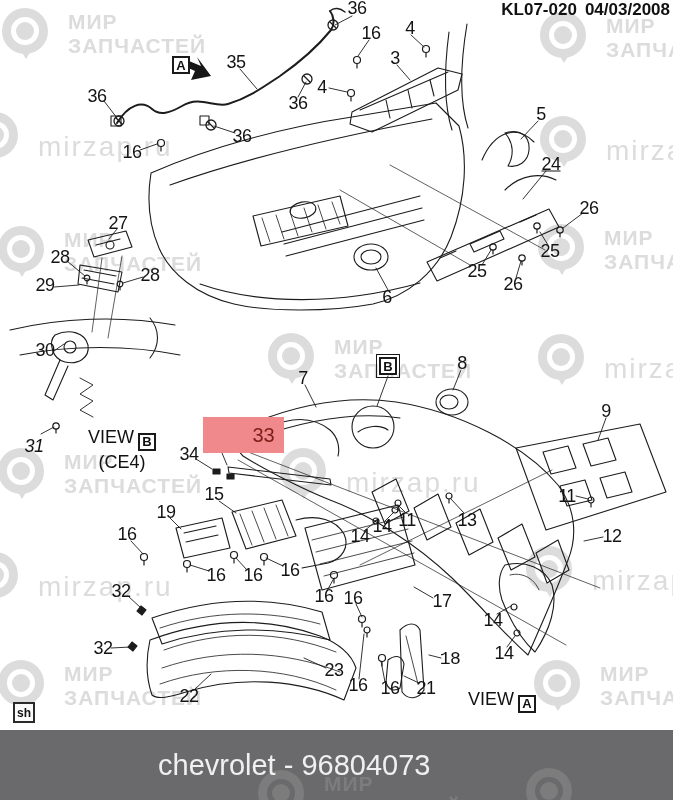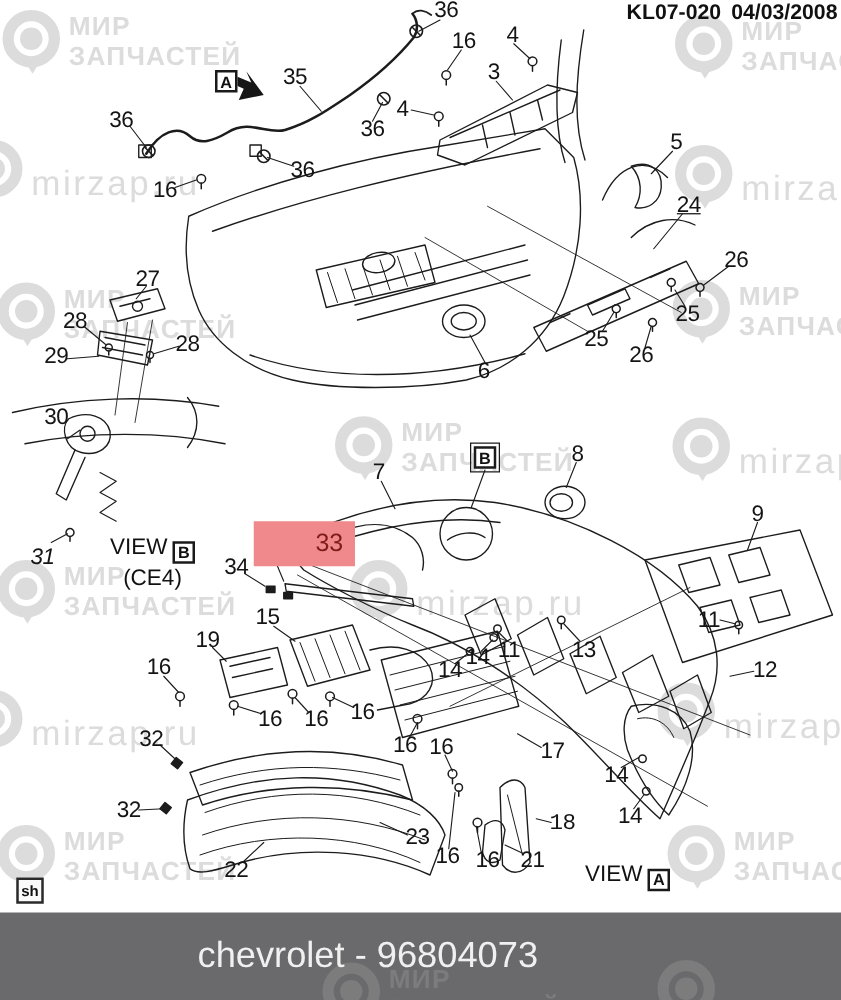--- a/index.html
+++ b/index.html
@@ -1,20 +1,20 @@
 <!DOCTYPE html>
 <html><head>
 <meta charset="utf-8">
 <style>
   html,body{margin:0;padding:0;background:#e8e8e8;}
   .stage{position:relative;width:673px;height:800px;background:#ffffff;overflow:hidden;
          font-family:"Liberation Sans",sans-serif;}
   .stage svg{position:absolute;left:0;top:0;z-index:2;}
   
-  .wm{position:absolute;display:flex;gap:7px;color:#dcdcdc;z-index:1;pointer-events:none;}
+  .wm{position:absolute;display:flex;gap:20px;color:#dcdcdc;z-index:1;pointer-events:none;}
   .wm.ghost{color:rgba(255,255,255,0.12);z-index:5;}
   .wm-logo{box-sizing:border-box;flex:none;width:46px;height:46px;border:9px solid;border-radius:50%;position:relative;}
   .wm-logo::before{content:"";position:absolute;inset:5px;background:currentColor;border-radius:50%;}
   .wm-logo::after{content:"";position:absolute;left:7px;top:29px;border:8px solid transparent;border-top:13px solid;}
   .wm-mir{font-weight:700;font-size:21px;line-height:24px;letter-spacing:1px;margin-top:2px;white-space:nowrap;}
   .wm-rap{font-weight:400;font-size:28px;letter-spacing:2px;margin-top:19px;white-space:nowrap;}
   
   .callout{position:absolute;transform:translate(-50%,-50%);font-size:18px;color:#141414;
            white-space:nowrap;z-index:6;letter-spacing:-0.5px;}
   
@@ -459,21 +459,21 @@
     <div class="callout" style="left: 551px; top: 164px; text-decoration: underline;">24</div>
     <div class="callout" style="left: 589px; top: 208px;">26</div>
     <div class="callout" style="left: 550px; top: 251px;">25</div>
     <div class="callout" style="left: 477px; top: 271px;">25</div>
     <div class="callout" style="left: 513px; top: 284px;">26</div>
     <div class="callout" style="left: 387px; top: 297px;">6</div>
     <div class="callout" style="left: 118px; top: 223px;">27</div>
     <div class="callout" style="left: 60px; top: 257px;">28</div>
     <div class="callout" style="left: 150px; top: 275px;">28</div>
     <div class="callout" style="left: 45px; top: 285px;">29</div>
-    <div class="callout" style="left: 45px; top: 334px;">30</div>
+    <div class="callout" style="left: 45px; top: 350px;">30</div>
     <div class="callout" style="left: 34px; top: 446px; font-style: italic;">31</div>
     <div class="callout" style="left: 303px; top: 378px;">7</div>
     <div class="callout" style="left: 462px; top: 363px;">8</div>
     <div class="callout" style="left: 606px; top: 411px;">9</div>
     <div class="callout" style="left: 189px; top: 454px;">34</div>
     <div class="callout" style="left: 214px; top: 494px;">15</div>
     <div class="callout" style="left: 166px; top: 512px;">19</div>
     <div class="callout" style="left: 127px; top: 534px;">16</div>
     <div class="callout" style="left: 216px; top: 575px;">16</div>
     <div class="callout" style="left: 253px; top: 575px;">16</div>

